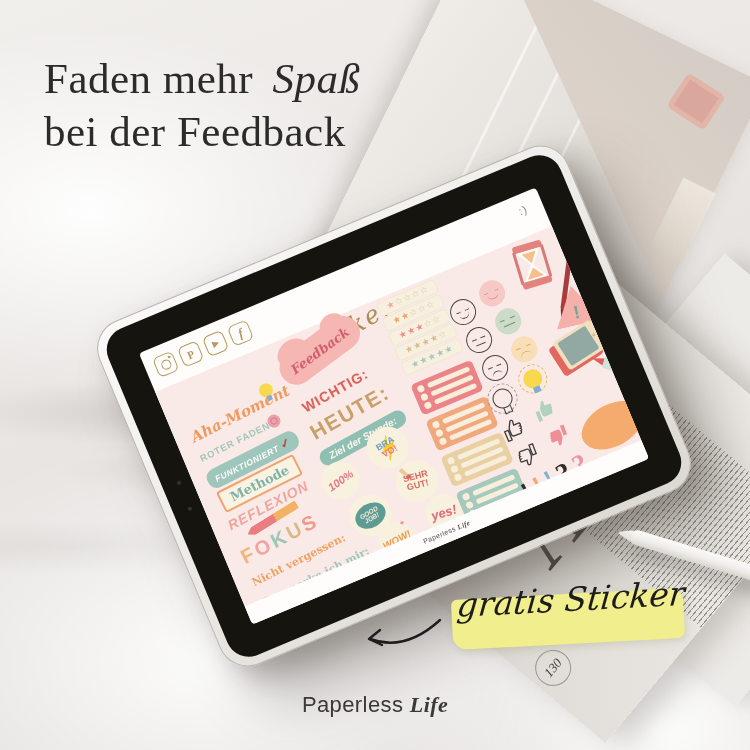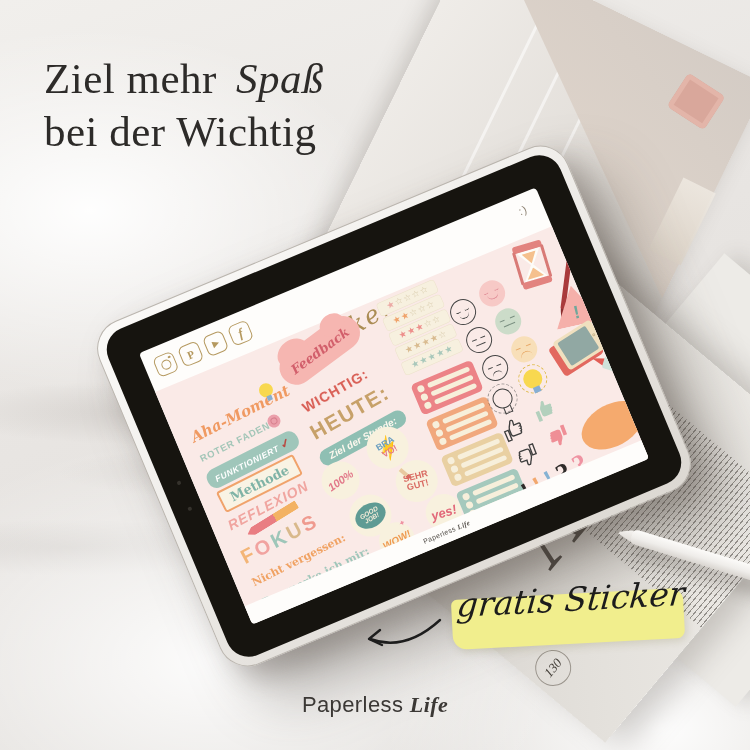--- a/index.html
+++ b/index.html
@@ -524,22 +524,22 @@
 
   <div class="promo abs">
     <div class="txt">gratis Sticker</div>
   </div>
   <svg class="arrow abs" width="84" height="44" viewBox="0 0 84 44">
     <path d="M80 6 C 56 28 32 33 10 25" fill="none" stroke="#1d1d1d" stroke-width="2.4" stroke-linecap="round"></path>
     <path d="M20 16 L 9 25 L 22 31" fill="none" stroke="#1d1d1d" stroke-width="2.4" stroke-linecap="round" stroke-linejoin="round"></path>
   </svg>
 
   <div class="headline abs">
-    <span>Ziel mehr</span>
+    <span>Faden mehr</span>
     <span class="em">Spaß</span><br>
-    <span>bei der Wichtig</span>
+    <span>bei der Feedback</span>
   </div>
 
   <div class="brand abs">
     <span>Paperless</span>
     <span class="life">Life</span>
   </div>
 </div>
 
 </body></html>

